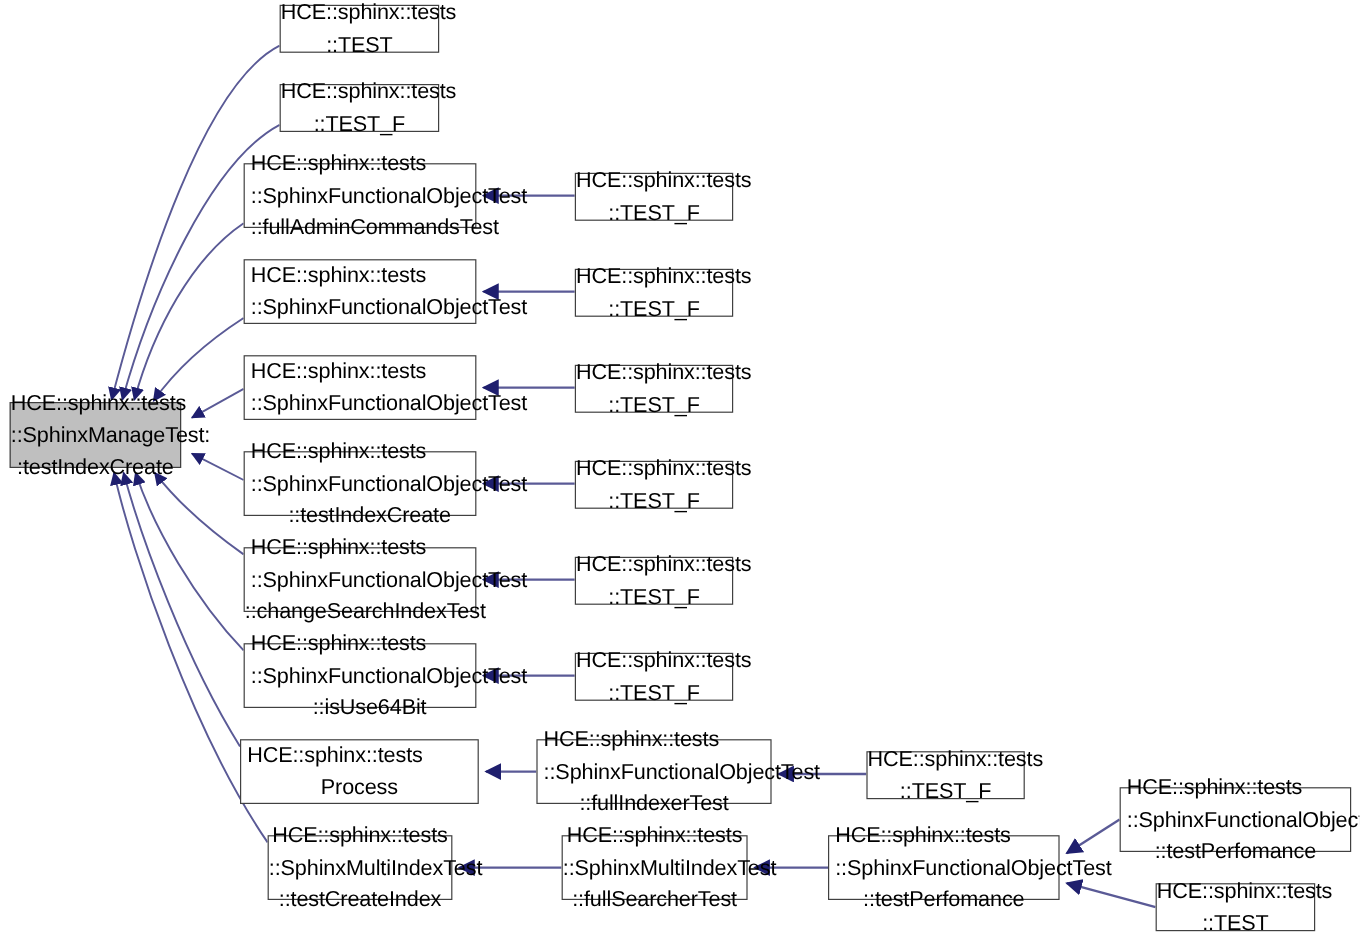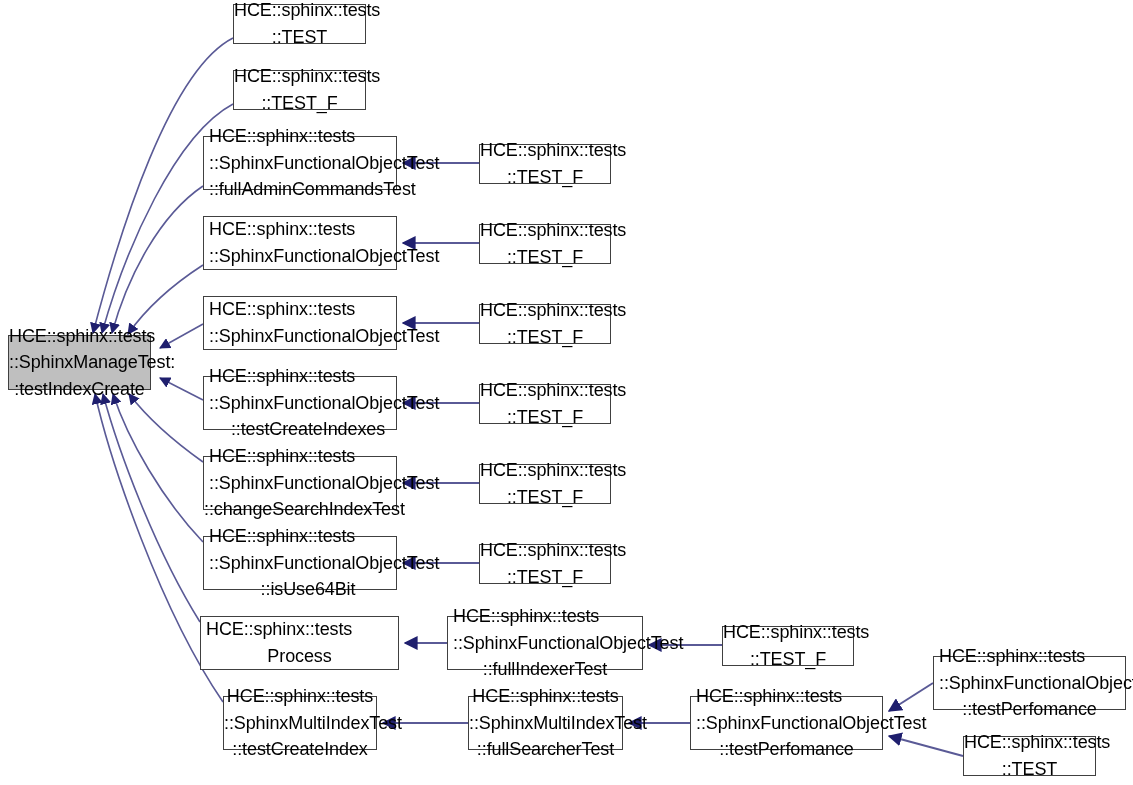--- a/index.html
+++ b/index.html
@@ -82,21 +82,21 @@
       <path d="M 690,723 L 629,723" fill="none" stroke="#5a5a96" stroke-width="2" marker-end="url(#ah)"></path>
       <path d="M 933,683 L 889,711" fill="none" stroke="#5a5a96" stroke-width="2" marker-end="url(#ah)"></path>
       <path d="M 963,756 L 889,736" fill="none" stroke="#5a5a96" stroke-width="2" marker-end="url(#ah)"></path>
     </svg>
 <div class="node root" style="left: 8px; top: 335px; width: 143px; height: 55px; border-color: rgb(64, 64, 64); color: rgb(0, 0, 0); background: rgb(191, 191, 191);"><span class="ln center">HCE::sphinx::tests</span><span class="ln center">::SphinxManageTest:</span><span class="ln center">:testIndexCreate</span></div>
     <div class="node" style="left: 233px; top: 4px; width: 133px; height: 40px; border-color: rgb(64, 64, 64); color: rgb(0, 0, 0); background: rgb(255, 255, 255);"><span class="ln center">HCE::sphinx::tests</span><span class="ln center">::TEST</span></div>
     <div class="node" style="left: 233px; top: 70px; width: 133px; height: 40px; border-color: rgb(64, 64, 64); color: rgb(0, 0, 0); background: rgb(255, 255, 255);"><span class="ln center">HCE::sphinx::tests</span><span class="ln center">::TEST_F</span></div>
     <div class="node" style="left: 203px; top: 136px; width: 194px; height: 54px; border-color: rgb(64, 64, 64); color: rgb(0, 0, 0); background: rgb(255, 255, 255);"><span class="ln left">HCE::sphinx::tests</span><span class="ln left">::SphinxFunctionalObjectTest</span><span class="ln left">::fullAdminCommandsTest</span></div>
     <div class="node" style="left: 203px; top: 216px; width: 194px; height: 54px; border-color: rgb(64, 64, 64); color: rgb(0, 0, 0); background: rgb(255, 255, 255);"><span class="ln left">HCE::sphinx::tests</span><span class="ln left">::SphinxFunctionalObjectTest</span></div>
     <div class="node" style="left: 203px; top: 296px; width: 194px; height: 54px; border-color: rgb(64, 64, 64); color: rgb(0, 0, 0); background: rgb(255, 255, 255);"><span class="ln left">HCE::sphinx::tests</span><span class="ln left">::SphinxFunctionalObjectTest</span></div>
-    <div class="node" style="left: 203px; top: 376px; width: 194px; height: 54px; border-color: rgb(64, 64, 64); color: rgb(0, 0, 0); background: rgb(255, 255, 255);"><span class="ln left">HCE::sphinx::tests</span><span class="ln left">::SphinxFunctionalObjectTest</span><span class="ln indent">::testCreateIndexes</span></div>
+    <div class="node" style="left: 203px; top: 376px; width: 194px; height: 54px; border-color: rgb(64, 64, 64); color: rgb(0, 0, 0); background: rgb(255, 255, 255);"><span class="ln left">HCE::sphinx::tests</span><span class="ln left">::SphinxFunctionalObjectTest</span><span class="ln indent">::testIndexCreate</span></div>
     <div class="node" style="left: 203px; top: 456px; width: 194px; height: 54px; border-color: rgb(64, 64, 64); color: rgb(0, 0, 0); background: rgb(255, 255, 255);"><span class="ln left">HCE::sphinx::tests</span><span class="ln left">::SphinxFunctionalObjectTest</span><span class="ln center">::changeSearchIndexTest</span></div>
     <div class="node" style="left: 203px; top: 536px; width: 194px; height: 54px; border-color: rgb(64, 64, 64); color: rgb(0, 0, 0); background: rgb(255, 255, 255);"><span class="ln left">HCE::sphinx::tests</span><span class="ln left">::SphinxFunctionalObjectTest</span><span class="ln indent">::isUse64Bit</span></div>
     <div class="node" style="left: 200px; top: 616px; width: 199px; height: 54px; border-color: rgb(64, 64, 64); color: rgb(0, 0, 0); background: rgb(255, 255, 255);"><span class="ln left">HCE::sphinx::tests</span><span class="ln center">Process</span></div>
     <div class="node" style="left: 223px; top: 696px; width: 154px; height: 54px; border-color: rgb(64, 64, 64); color: rgb(0, 0, 0); background: rgb(255, 255, 255);"><span class="ln center">HCE::sphinx::tests</span><span class="ln center">::SphinxMultiIndexTest</span><span class="ln center">::testCreateIndex</span></div>
     <div class="node" style="left: 479px; top: 144px; width: 132px; height: 40px; border-color: rgb(64, 64, 64); color: rgb(0, 0, 0); background: rgb(255, 255, 255);"><span class="ln center">HCE::sphinx::tests</span><span class="ln center">::TEST_F</span></div>
     <div class="node" style="left: 479px; top: 224px; width: 132px; height: 40px; border-color: rgb(64, 64, 64); color: rgb(0, 0, 0); background: rgb(255, 255, 255);"><span class="ln center">HCE::sphinx::tests</span><span class="ln center">::TEST_F</span></div>
     <div class="node" style="left: 479px; top: 304px; width: 132px; height: 40px; border-color: rgb(64, 64, 64); color: rgb(0, 0, 0); background: rgb(255, 255, 255);"><span class="ln center">HCE::sphinx::tests</span><span class="ln center">::TEST_F</span></div>
     <div class="node" style="left: 479px; top: 384px; width: 132px; height: 40px; border-color: rgb(64, 64, 64); color: rgb(0, 0, 0); background: rgb(255, 255, 255);"><span class="ln center">HCE::sphinx::tests</span><span class="ln center">::TEST_F</span></div>
     <div class="node" style="left: 479px; top: 464px; width: 132px; height: 40px; border-color: rgb(64, 64, 64); color: rgb(0, 0, 0); background: rgb(255, 255, 255);"><span class="ln center">HCE::sphinx::tests</span><span class="ln center">::TEST_F</span></div>
     <div class="node" style="left: 479px; top: 544px; width: 132px; height: 40px; border-color: rgb(64, 64, 64); color: rgb(0, 0, 0); background: rgb(255, 255, 255);"><span class="ln center">HCE::sphinx::tests</span><span class="ln center">::TEST_F</span></div>

